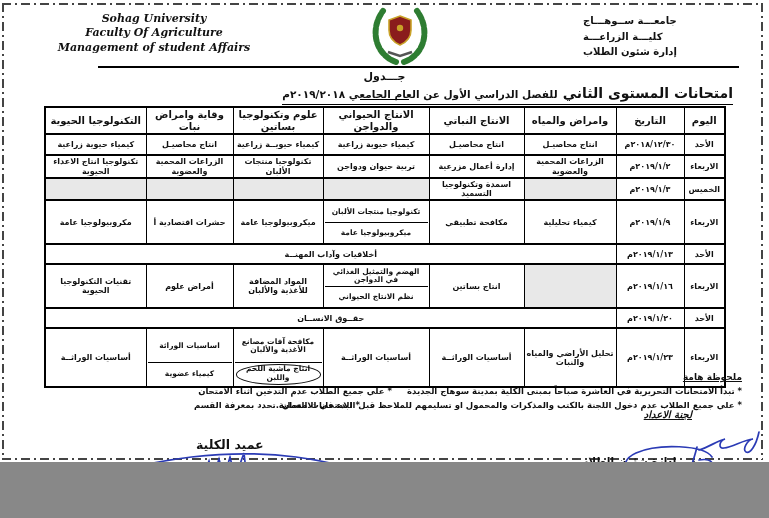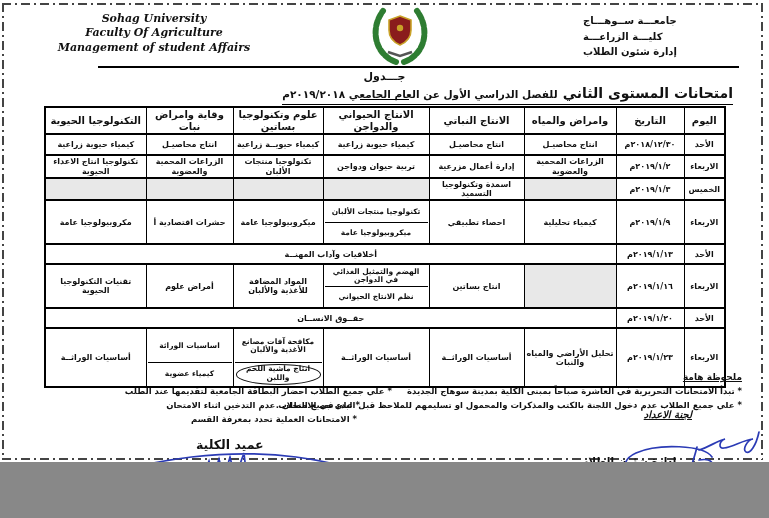--- a/index.html
+++ b/index.html
@@ -149,21 +149,21 @@
       <td>اسمدة وتكنولوجيا التسميد</td>
       <td class="shaded"></td>
       <td class="shaded"></td>
       <td class="shaded"></td>
       <td class="shaded"></td>
     </tr>
     <tr style="height:38px">
       <td>الاربعاء</td>
       <td>٢٠١٩/١/٩م</td>
       <td>كيمياء تحليلية</td>
-      <td>احصاء تطبيقي</td>
+      <td>مكافحة تطبيقي</td>
       <td class="split">
         <div class="half" style="height:18px">تكنولوجيا منتجات الألبان</div>
         <div class="half" style="height:17px">ميكروبيولوجيا عامة</div>
       </td>
       <td>ميكروبيولوجيا عامة</td>
       <td>حشرات اقتصادية أ</td>
       <td>مكروبيولوجيا عامة</td>
     </tr>
     <tr style="height:20px">
       <td>الأحد</td>
@@ -212,21 +212,20 @@
   <div class="notes-right">
     <div class="nr-title">ملحوظة هامة</div>
     <ul class="notes">
       <li>تبدأ الامتحانات التحريرية في العاشرة صباحاً بمبنى الكلية بمدينة سوهاج الجديدة</li>
       <li>علي جميع الطلاب عدم دخول اللجنة بالكتب والمذكرات والمحمول او تسليمهم للملاحظ قبل البدء في الامتحان .</li>
     </ul>
   </div>
 
   <div class="notes-left">
     <ul class="notes">
-      <li>علي جميع الطلاب احضار البطاقة الجامعية لتقديمها عند الطلب</li>
       <li>علي جميع الطلاب عدم التدخين اثناء الامتحان</li>
       <li>الامتحانات العملية تحدد بمعرفة القسم</li>
     </ul>
   </div>
 
   <div class="committee">لجنة الاعداد</div>
   <div class="role-right">مدير ادارة شئون الطلاب</div>
   <div class="name-right">أ/ حسني محمد عبد العال</div>
 
   <div class="role-left">عميد الكلية</div>

